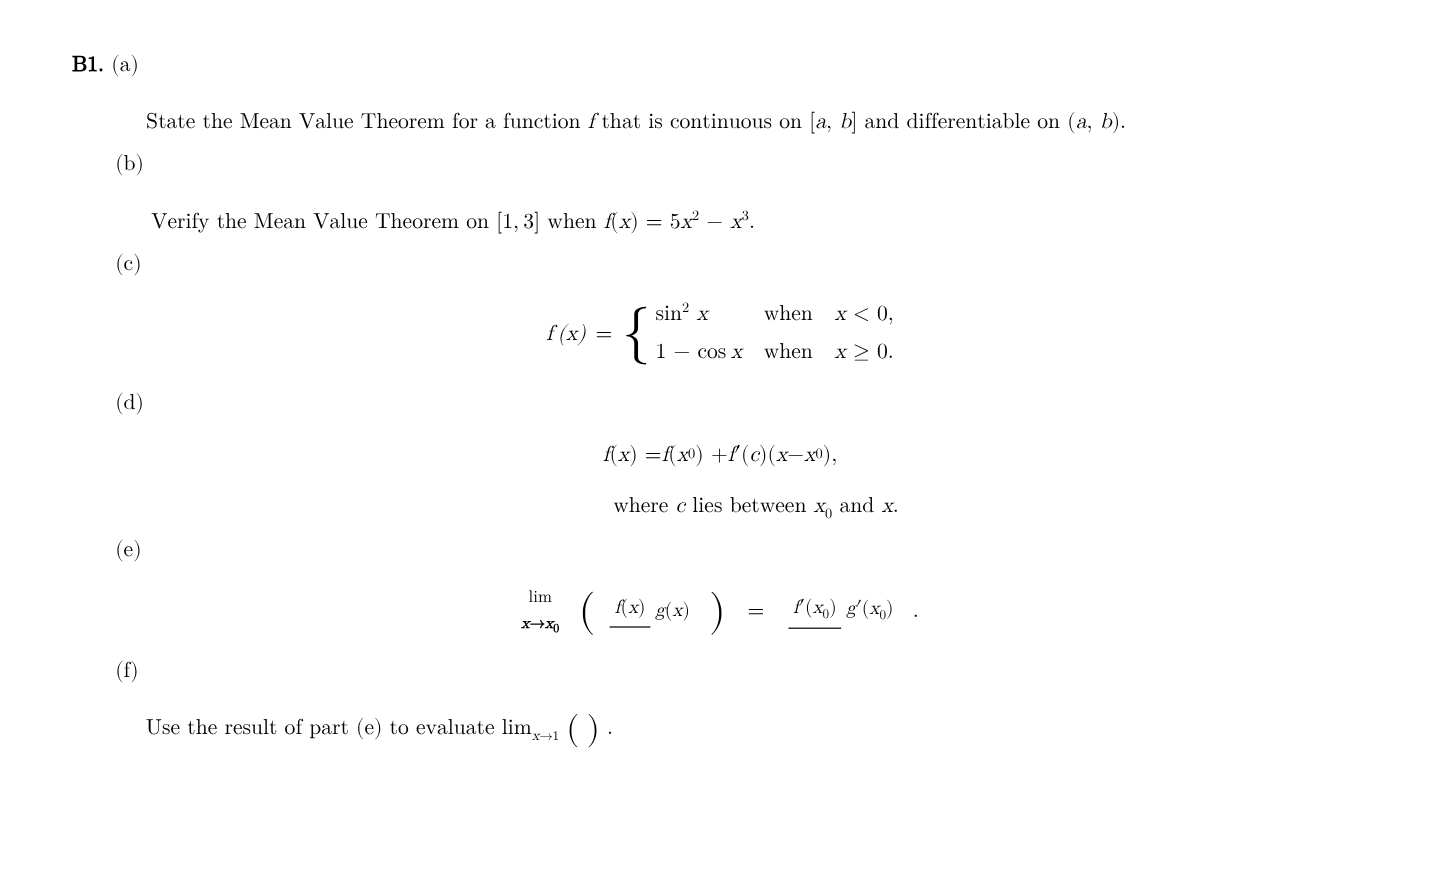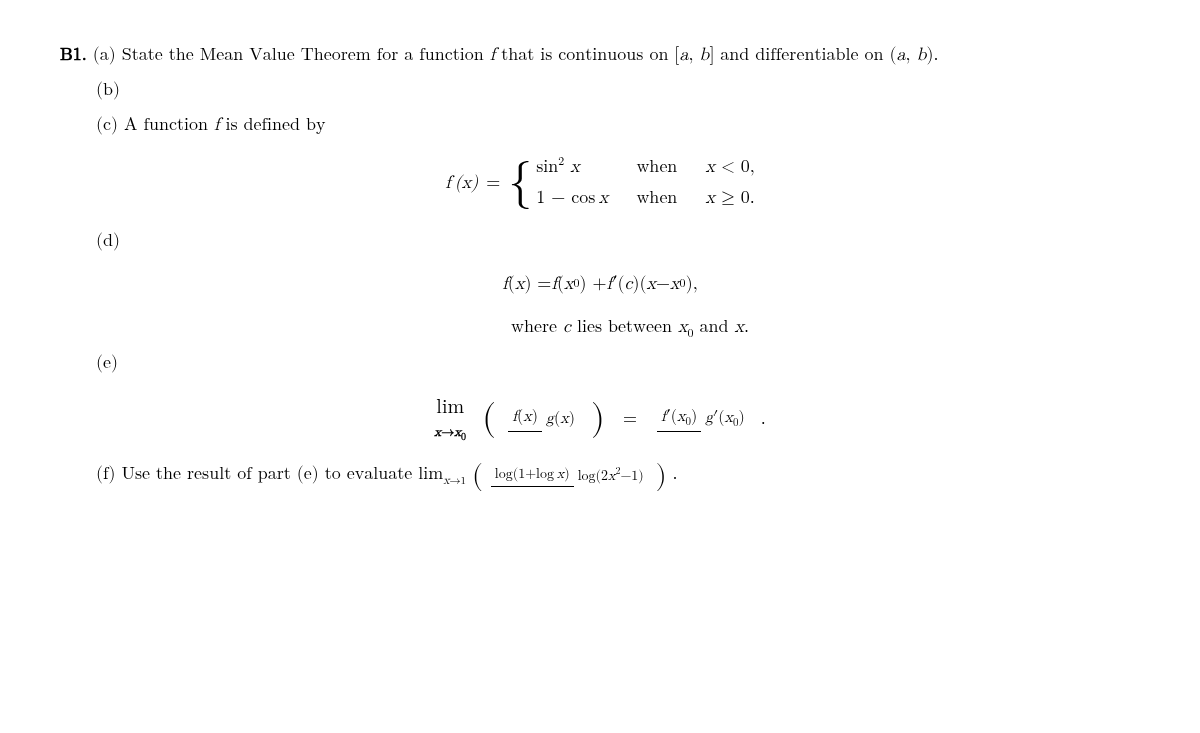--- a/index.html
+++ b/index.html
@@ -40,20 +40,21 @@
       gap: 6px;
     }
 
     .part-label {
       white-space: nowrap;
       font-size: 18px;
     }
 
     .part-content {
       font-size: 18px;
+      margin-top: 48px;
     }
 
     .indent-block {
       padding-left: 80px;
       margin: 10px 0;
     }
 
     .math-display {
       display: flex;
       justify-content: center;
@@ -65,21 +66,21 @@
     .piecewise-brace {
       font-size: 48px;
       font-weight: 100;
       line-height: 1;
       margin-right: 4px;
     }
 
     .piecewise-cases {
       display: grid;
       grid-template-columns: auto auto auto;
-      gap: 2px 28px;
+      gap: 2px 18px;
       align-items: center;
     }
 
     .piecewise-cases span {
       white-space: nowrap;
     }
 
     .fraction {
       display: inline-flex;
       align-items: center;
@@ -102,21 +103,21 @@
 
     .lim-block {
       display: inline-flex;
       flex-direction: column;
       align-items: center;
       vertical-align: middle;
       margin-right: 6px;
     }
 
     .lim-text {
-      font-size: 20px;
+      font-size: 14px;
     }
 
     .lim-sub {
       font-size: 13px;
       font-weight: bold;
     }
 
     .big-paren {
       font-size: 36px;
       line-height: 1;
@@ -154,29 +155,29 @@
       <span class="part-label">(a)</span>
       <span class="part-content">
         State the Mean Value Theorem for a function <em class="math">f</em> that is continuous on [<em class="math">a</em>, <em class="math">b</em>] and differentiable on (<em class="math">a</em>, <em class="math">b</em>).
       </span>
     </div>
   </div>
 
   <div class="part">
     <div class="part-line" style="padding-left: 36px;">
       <span class="part-label">(b)</span>
+      <span class="part-content">
+        Verify the Mean Value Theorem on [1, 3] when <em class="math">f</em>(<em class="math">x</em>) = 5<em class="math">x</em><sup class="sup-small">2</sup> − <em class="math">x</em><sup class="sup-small">3</sup>.
+      </span>
     </div>
   </div>
 
   <div class="part">
     <div class="part-line" style="padding-left: 36px;">
       <span class="part-label">(c)</span>
-      <span class="part-content">
-        A function <em class="math">f</em> is defined by
-      </span>
     </div>
 
     <div class="math-display">
       <span style="font-style:italic; margin-right:4px;">f</span>
       <span style="font-style:italic;">(<em>x</em>)</span>
       <span style="margin: 0 8px;">=</span>
       <span class="piecewise-brace">{</span>
       <div class="piecewise-cases">
         <span>sin<sup class="sup-small">2</sup> <em>x</em></span>
         <span>when</span>
@@ -227,23 +228,19 @@
       <span>.</span>
     </div>
   </div>
 
   <div class="part" style="margin-top: 8px;">
     <div class="part-line" style="padding-left: 36px;">
       <span class="part-label">(f)</span>
       <span class="part-content">
         Use the result of part (e) to evaluate lim<sub class="sub-small" style="font-style:italic;">x</sub><sub style="font-size:11px;">→1</sub>
         <span class="big-paren" style="font-size:28px;">(</span>
-        <div class="fraction" style="display:inline-flex; vertical-align: middle;">
-          <div class="numerator" style="font-size:14px;">log(1+log <em>x</em>)</div>
-          <div class="denominator" style="font-size:14px;">log(2<em>x</em><sup style="font-size:10px;">2</sup>−1)</div>
-        </div>
         <span class="big-paren" style="font-size:28px;">)</span>
         .
       </span>
     </div>
   </div>
 
 </div>
 
 </body></html>

